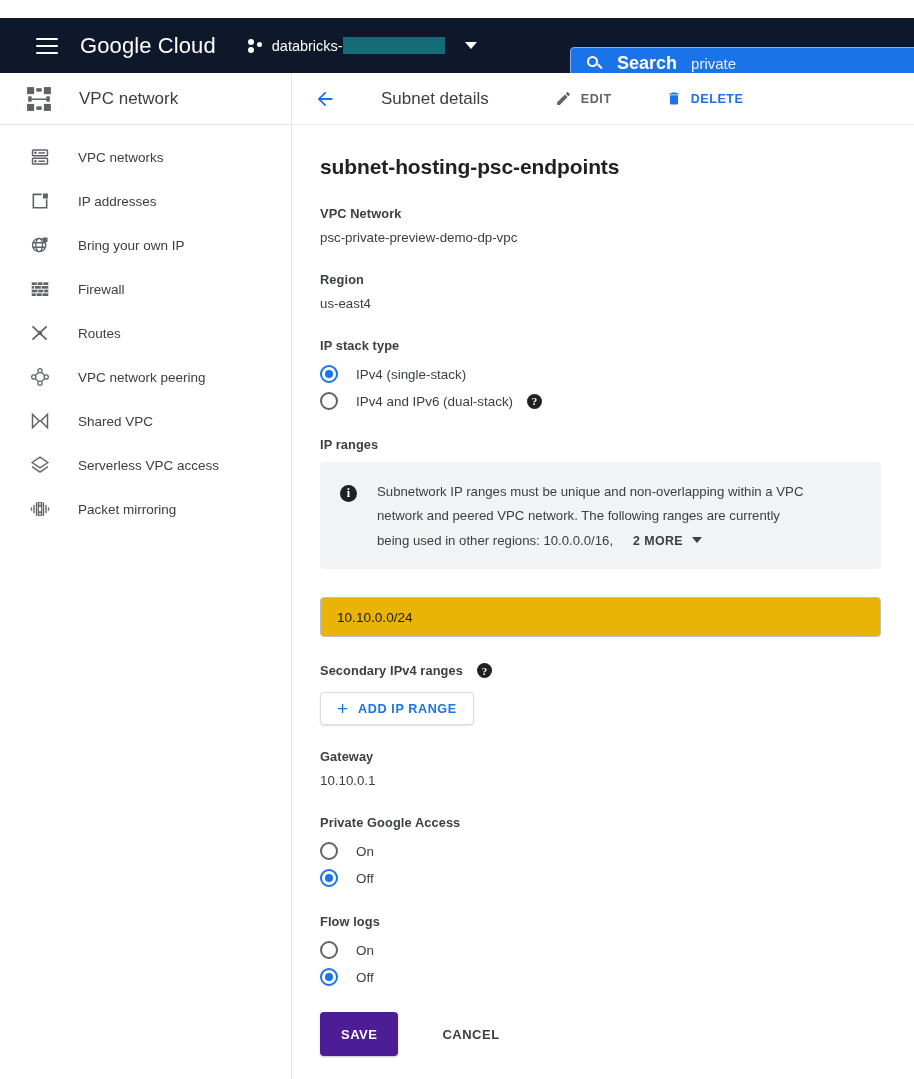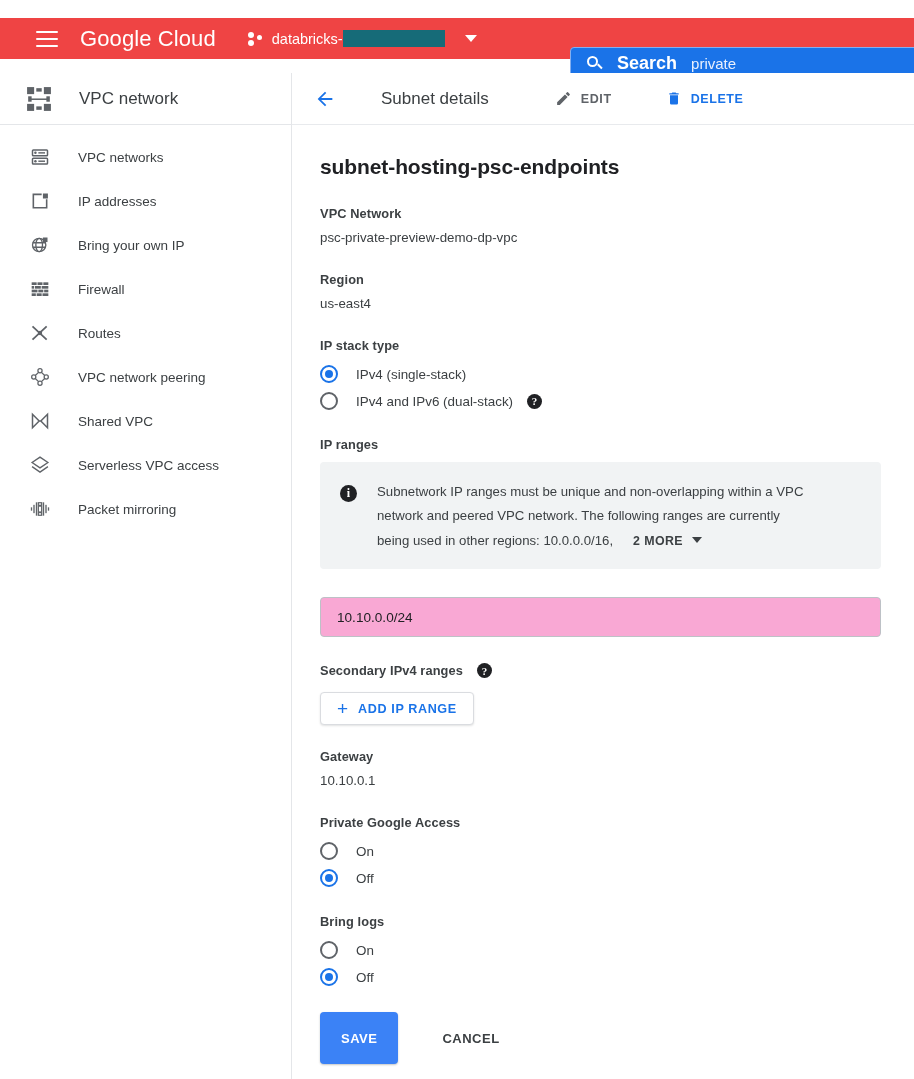--- a/index.html
+++ b/index.html
@@ -6,22 +6,22 @@
   html, body {
     width: 914px; height: 1079px;
     background: #ffffff;
     font-family: "Liberation Sans", sans-serif;
     overflow: hidden;
   }
   .page { position: relative; width: 914px; height: 1079px; background:#fff; }
 
   
   .topbar {
-    position:absolute; left:0; top:18px; width:914px; height:41px;
-    background:#ef4444; display:flex; align-items:center;
+    position:absolute; left:0; top:18px; width:914px; height:55px;
+    background:#0f172a; display:flex; align-items:center;
   }
   .hamburger {
     width:22px; height:16px; margin-left:36px; margin-right:22px;
     display:flex; flex-direction:column; justify-content:space-between;
     cursor:pointer;
   }
   .hamburger span { display:block; height:2px; background:#fff; border-radius:1px; }
   .brand {
     color:#fff; font-size:22px; letter-spacing:.1px; white-space:nowrap;
     font-family:"Liberation Sans", sans-serif;
@@ -142,37 +142,37 @@
   }
   .more-caret {
     display:inline-block; width:0;height:0; margin-left:9px;
     border-left:5px solid transparent; border-right:5px solid transparent;
     border-top:6px solid #3c4043; vertical-align:2px;
   }
 
   .textinput {
     margin-top:28px; width:561px; height:40px; border:1px solid #bdc1c6; border-radius:4px;
     display:flex; align-items:center; padding-left:16px; font-size:13.6px; color:#202124;
-    background:#f9a8d4; cursor:text;
+    background:#eab308; cursor:text;
   }
 
   .label-inline { display:flex; align-items:center; }
 
   .outbtn {
     margin-top:14px; display:inline-flex; align-items:center; gap:10px;
     height:33px; padding:0 16px; border:1px solid #dadce0; border-radius:4px;
     background:#fff; cursor:pointer; box-shadow:0 1px 2px rgba(60,64,67,.15);
   }
   .outbtn .plus { color:#1a73e8; font-size:19px; line-height:1; font-weight:400;}
   .outbtn .lab { color:#1a73e8; font-size:12.6px; font-weight:bold; letter-spacing:.6px;}
 
   .btnrow { margin-top:26px; display:flex; align-items:center; padding-bottom:34px;}
   .savebtn {
-    background:#3b82f6; color:#fff; font-size:13px; font-weight:bold; letter-spacing:.5px;
-    height:52px; padding:0 21px; border:none; border-radius:4px; cursor:pointer;
+    background:#4c1d95; color:#fff; font-size:13px; font-weight:bold; letter-spacing:.5px;
+    height:44px; padding:0 21px; border:none; border-radius:4px; cursor:pointer;
     box-shadow:0 1px 2px rgba(60,64,67,.3);
     font-family:"Liberation Sans", sans-serif;
   }
   .cancelbtn {
     background:transparent; border:none; color:#3c4043; font-size:13px; font-weight:bold;
     letter-spacing:.5px; margin-left:34px; cursor:pointer; height:36px; padding:0 10px;
     font-family:"Liberation Sans", sans-serif;
   }
 </style>
 </head>
@@ -450,21 +450,21 @@
           <div class="radio"></div>
           <div class="radio-label">On</div>
         </div>
         <div class="radio-row">
           <div class="radio on"></div>
           <div class="radio-label">Off</div>
         </div>
       </div>
 
       <div class="field">
-        <div class="flabel">Bring logs</div>
+        <div class="flabel">Flow logs</div>
         <div class="radio-row" style="margin-top:12px;">
           <div class="radio"></div>
           <div class="radio-label">On</div>
         </div>
         <div class="radio-row">
           <div class="radio on"></div>
           <div class="radio-label">Off</div>
         </div>
       </div>
 

